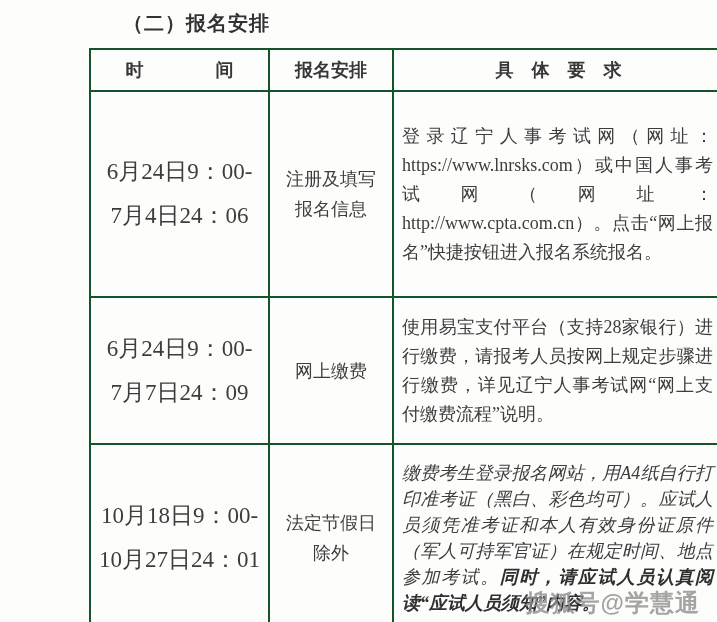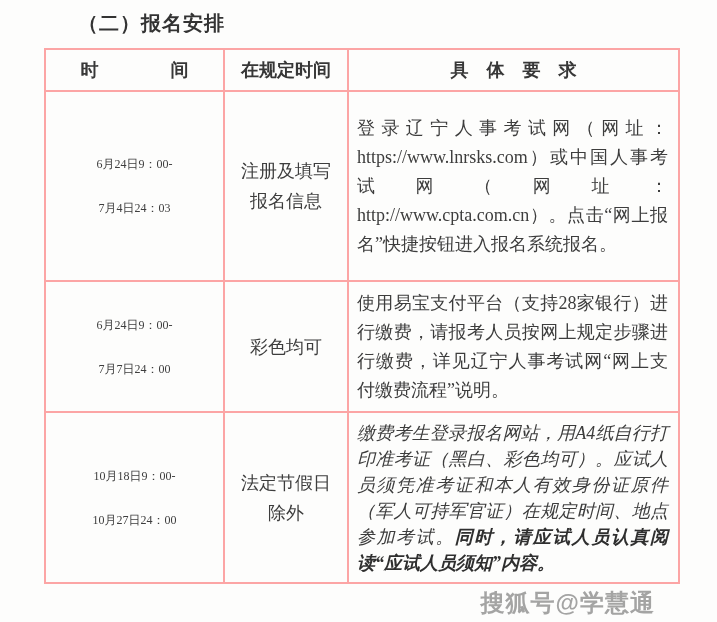--- a/index.html
+++ b/index.html
@@ -9,59 +9,60 @@
     height: 622px;
     background: #fdfdfc;
     overflow: hidden;
     font-family: "Liberation Serif", "DejaVu Serif", serif;
     color: #3d3d3d;
   }
   .page {
     position: relative;
     width: 658px;
     height: 622px;
+    margin-left: 45px;
   }
   .doc-title {
     position: absolute;
     left: 78px;
     top: 10px;
     font-size: 20px;
     font-weight: bold;
     letter-spacing: 1px;
     color: #333;
   }
   table.schedule {
     position: absolute;
     left: 44px;
     top: 48px;
     width: 634px;
     border-collapse: collapse;
     table-layout: fixed;
   }
   table.schedule th,
   table.schedule td {
-    border: 2px solid #fca5a5;
+    border: 2px solid #14532d;
     vertical-align: middle;
     overflow: hidden;
   }
   col.c-time { width: 179px; }
   col.c-arr  { width: 124px; }
   col.c-req  { width: 331px; }
 
   tr.header-row th {
     height: 38px;
     font-size: 18px;
     font-weight: bold;
     text-align: center;
     color: #373737;
   }
   td.time-cell {
     text-align: center;
-    font-size: 12px;
-    padding: 8px 2px;
+    font-size: 23px;
+    padding: 16px 2px;
   }
   .time-line { line-height: 44px; }
   td.time-cell.compact .time-line { line-height: 34px; }
 
   td.arr-cell {
     text-align: center;
     font-size: 18px;
     line-height: 30px;
     padding: 8px 10px;
   }
@@ -103,51 +104,51 @@
 
   <table class="schedule">
     <colgroup>
       <col class="c-time">
       <col class="c-arr">
       <col class="c-req">
     </colgroup>
     <tbody>
       <tr class="header-row">
         <th>时　　　　间</th>
-        <th>在规定时间</th>
+        <th>报名安排</th>
         <th>具　体　要　求</th>
       </tr>
 
       <tr class="r1">
         <td class="time-cell">
           <div class="time-line">6月24日9：00-</div>
-          <div class="time-line">7月4日24：03</div>
+          <div class="time-line">7月4日24：06</div>
         </td>
         <td class="arr-cell">注册及填写报名信息</td>
         <td class="req-cell">
           <span>登录辽宁人事考试网（网址：https://www.lnrsks.com）或中国人事考试网（网址：http://www.cpta.com.cn）。点击“网上报名”快捷按钮进入报名系统报名。</span><span class="bold-tail"></span>
         </td>
       </tr>
 
 
       <tr class="r3">
         <td class="time-cell">
           <div class="time-line">6月24日9：00-</div>
-          <div class="time-line">7月7日24：00</div>
+          <div class="time-line">7月7日24：09</div>
         </td>
-        <td class="arr-cell">彩色均可</td>
+        <td class="arr-cell">网上缴费</td>
         <td class="req-cell">
           <span>使用易宝支付平台（支持28家银行）进行缴费，请报考人员按网上规定步骤进行缴费，详见辽宁人事考试网“网上支付缴费流程”说明。</span><span class="bold-tail"></span>
         </td>
       </tr>
 
       <tr class="r4">
         <td class="time-cell">
           <div class="time-line">10月18日9：00-</div>
-          <div class="time-line">10月27日24：00</div>
+          <div class="time-line">10月27日24：01</div>
         </td>
         <td class="arr-cell">法定节假日除外</td>
         <td class="req-cell tight">
           <span>缴费考生登录报名网站，用A4纸自行打印准考证（黑白、彩色均可）。应试人员须凭准考证和本人有效身份证原件（军人可持军官证）在规定时间、地点参加考试。</span><span class="bold-tail">同时，请应试人员认真阅读“应试人员须知”内容。</span>
         </td>
       </tr>
     </tbody>
   </table>
 
   <div class="watermark">搜狐号@学慧通</div>

